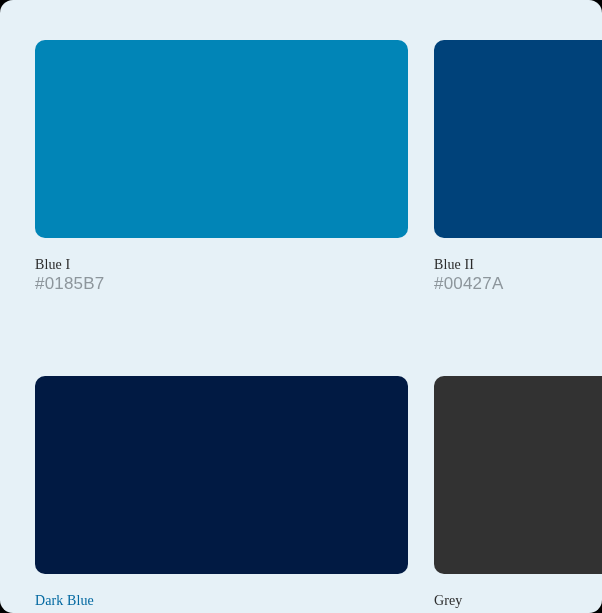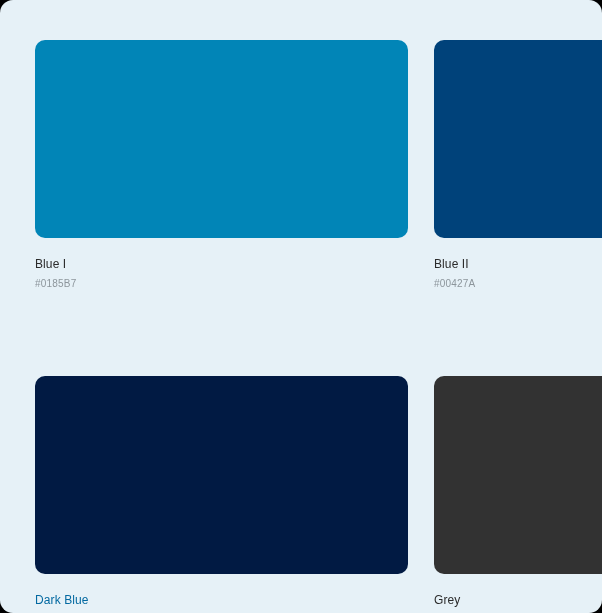--- a/index.html
+++ b/index.html
@@ -45,28 +45,29 @@
     width: 373px;
     height: 198px;
     border-radius: 10px;
   }
 
   .swatch-meta {
     padding-top: 17px;
   }
 
   .swatch-name {
-    font-size: 12px;
+    font-size: 14px;
     line-height: 19px;
     color: #2b2b2b;
     letter-spacing: 0.1px;
+    font-family: Liberation Serif, serif;
   }
 
   .swatch-hex {
-    font-size: 10px;
+    font-size: 17px;
     line-height: 19px;
     color: #8d969c;
     letter-spacing: 0.2px;
   }
 </style>
 </head>
 <body style="background: rgb(0, 0, 0);">
 
 <div class="page" style="background: rgb(230, 241, 247); border-radius: 13px;">
   <div class="palette-grid">

